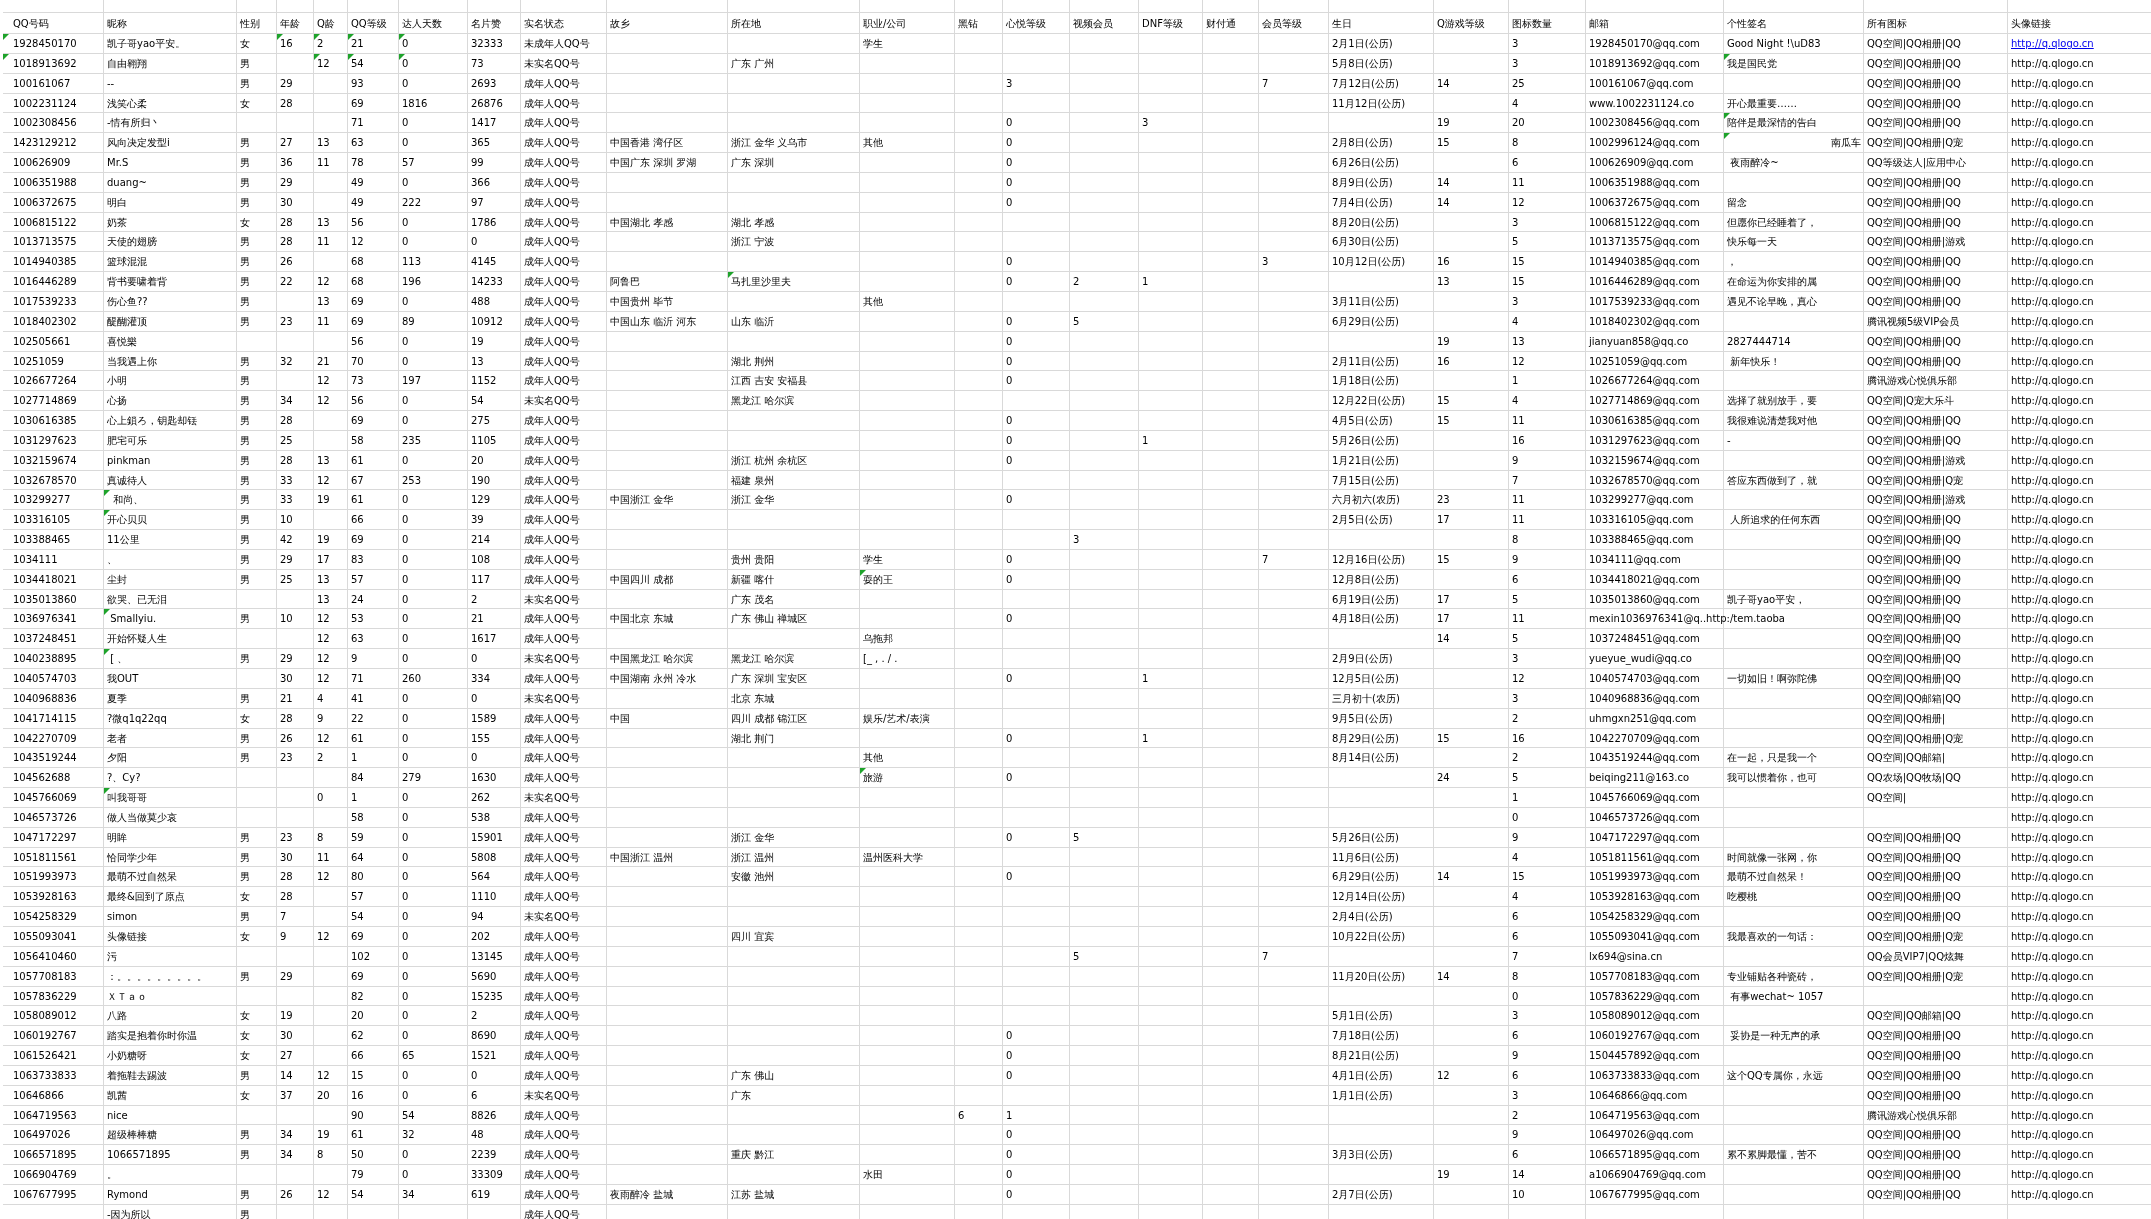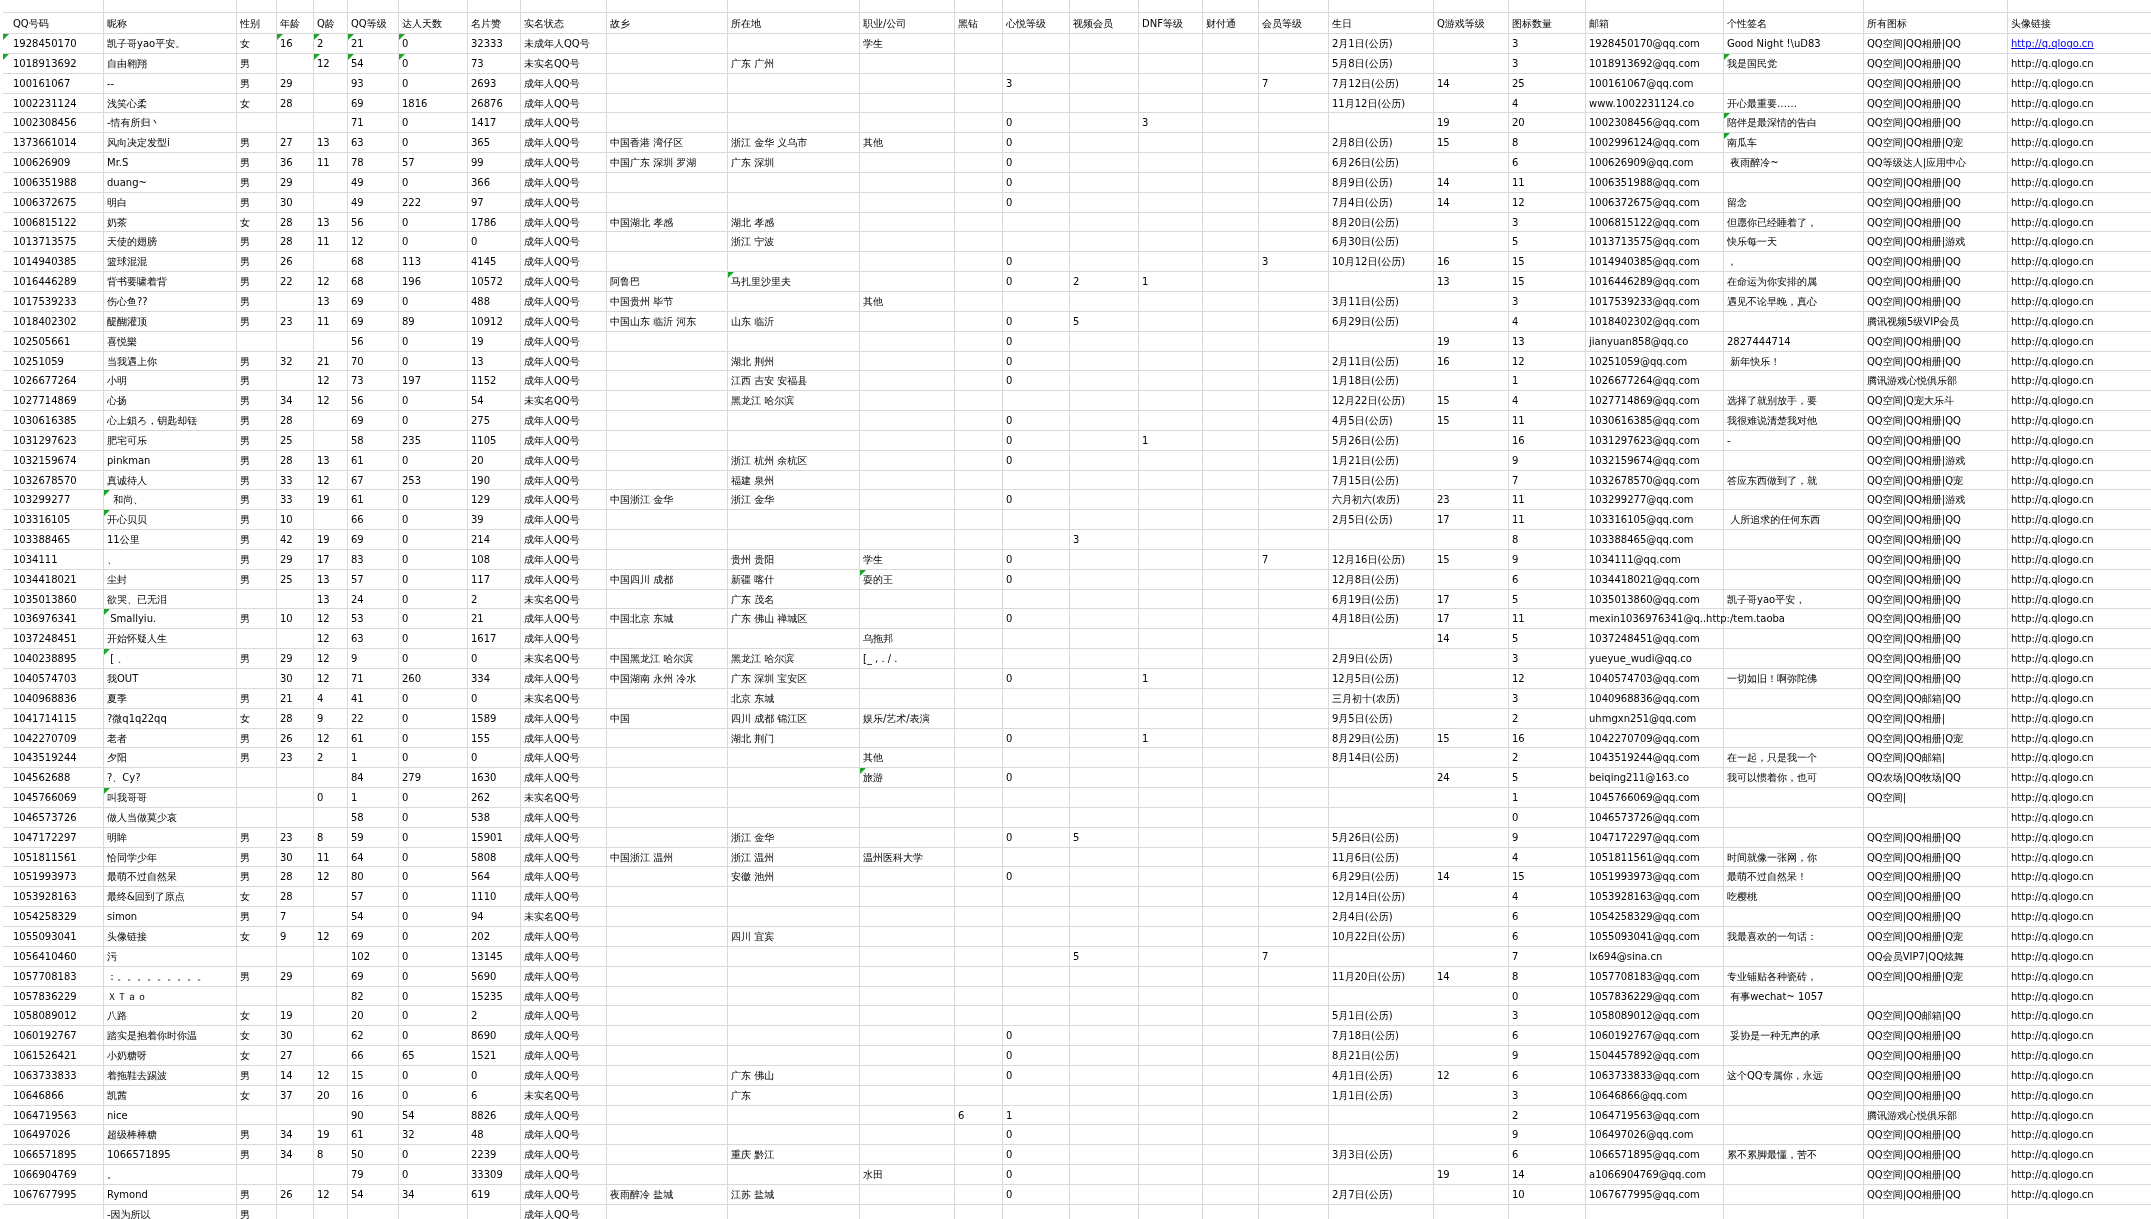--- a/index.html
+++ b/index.html
@@ -15,21 +15,21 @@
   .cell{
     position:relative;box-sizing:border-box;
     border-right:1px solid var(--line);border-bottom:1px solid var(--line);
     padding:0 0 0 3px;line-height:19.5px;height:100%;
     white-space:pre;overflow:hidden;background:transparent;
   }
   .cell.c0{padding-left:10px;}
   .cell.sliver{border-bottom:1px solid var(--line);}
   .cell.header{line-height:21px;}
   .cell.ovf{overflow:visible;z-index:2;}
-  .cell.right{padding-right:2px;}
+  .cell.right{text-align:right;padding-right:2px;}
   .cell.hyperlink{color:var(--link,#0000EE);text-decoration:underline;cursor:pointer;}
   .flag{
     position:absolute;left:0;top:0;width:0;height:0;
     border-top:6px solid var(--flag,#1ea32b);border-right:6px solid transparent;
   }
 </style>
 </head>
 <body>
 
 <div id="viewport" style="--text: #000000;">
@@ -202,21 +202,21 @@
       <div class="cell c15 ovf">3</div>
       <div class="cell c16"></div>
       <div class="cell c17"></div>
       <div class="cell c18"></div>
       <div class="cell c19">19</div>
       <div class="cell c20">20</div>
       <div class="cell c21">1002308456@qq.com</div>
       <div class="cell c22">陪伴是最深情的告白<span class="flag"></span></div>
       <div class="cell c23">QQ空间|QQ相册|QQ</div>
       <div class="cell c24">http://q.qlogo.cn</div>
-      <div class="cell c0">1373661014</div>
+      <div class="cell c0">1423129212</div>
       <div class="cell c1">风向决定发型i</div>
       <div class="cell c2">男</div>
       <div class="cell c3">27</div>
       <div class="cell c4">13</div>
       <div class="cell c5">63</div>
       <div class="cell c6">0</div>
       <div class="cell c7">365</div>
       <div class="cell c8">成年人QQ号</div>
       <div class="cell c9">中国香港 湾仔区</div>
       <div class="cell c10">浙江 金华 义乌市</div>
@@ -384,21 +384,21 @@
       <div class="cell c22">，</div>
       <div class="cell c23">QQ空间|QQ相册|QQ</div>
       <div class="cell c24">http://q.qlogo.cn</div>
       <div class="cell c0">1016446289</div>
       <div class="cell c1">背书要啸着背</div>
       <div class="cell c2">男</div>
       <div class="cell c3">22</div>
       <div class="cell c4">12</div>
       <div class="cell c5">68</div>
       <div class="cell c6">196</div>
-      <div class="cell c7">10572</div>
+      <div class="cell c7">14233</div>
       <div class="cell c8">成年人QQ号</div>
       <div class="cell c9">阿鲁巴</div>
       <div class="cell c10 ovf">马扎里沙里夫<span class="flag"></span></div>
       <div class="cell c11"></div>
       <div class="cell c12"></div>
       <div class="cell c13">0</div>
       <div class="cell c14">2</div>
       <div class="cell c15 ovf">1</div>
       <div class="cell c16"></div>
       <div class="cell c17"></div>

